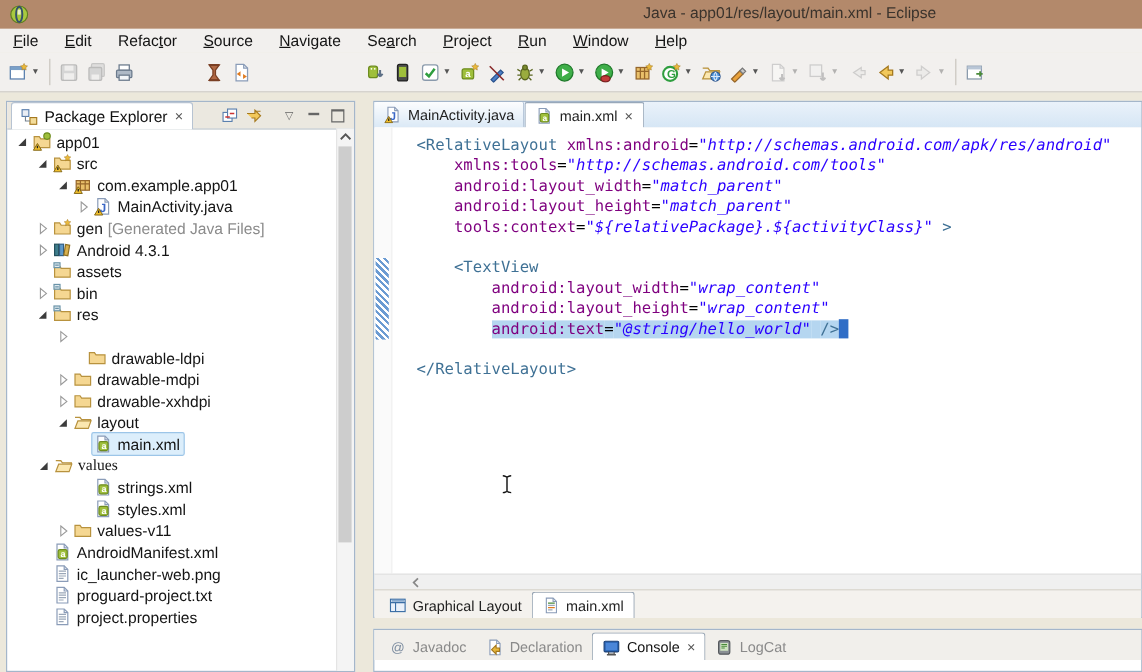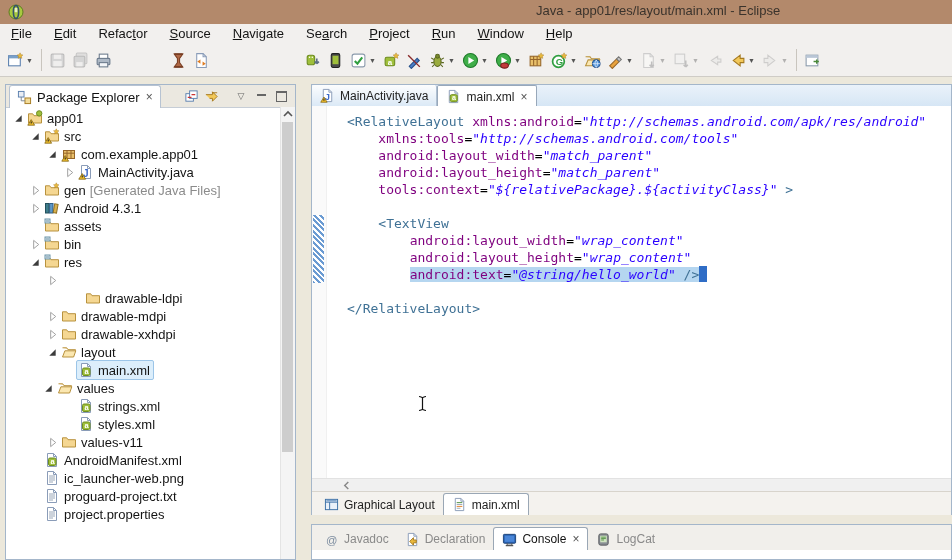--- a/index.html
+++ b/index.html
@@ -465,21 +465,21 @@
           <span>res</span>
         </span>
       </div>
       <div class="tree-row" style="padding-left: 40px;">
         <span class="tw">
           <svg viewBox="0 0 12 12" width="11" height="11">
             <path d="M4 1.5 9.5 6 4 10.5z" fill="#fff" stroke="#9a9a9a"></path>
           </svg>
         </span>
       </div>
-      <div class="tree-row" style="padding-left: 52px; margin-left: 12px;">
+      <div class="tree-row" style="padding-left: 52px;">
         <span class="tw"></span>
         <span class="row-inner">
           <svg viewBox="0 0 16 16" class="ti">
             <path d="M1.5 3.8h4.2l1.3 1.9h7.5V13H1.5z" fill="#F5D792" stroke="#B8923E"></path>
           </svg>
           <span>drawable-ldpi</span>
         </span>
       </div>
       <div class="tree-row" style="padding-left: 40px;">
         <span class="tw">
@@ -526,21 +526,21 @@
         <span class="row-inner">
           <svg viewBox="0 0 16 16" class="ti">
             <path d="M3.5 1.5h6l3 3v10h-9z" fill="#fff" stroke="#8A9CB8"></path>
             <path d="M9.5 1.5v3h3" fill="none" stroke="#8A9CB8"></path>
             <rect x="4.5" y="6" width="7.5" height="7.5" rx="1.5" fill="#9FBF3B" stroke="#6d8c1f"></rect>
             <text x="6.5" y="12.2" font-size="7.5" font-weight="bold" fill="#fff" font-family="Liberation Sans,sans-serif">a</text>
           </svg>
           <span>main.xml</span>
         </span>
       </div>
-      <div class="tree-row" style="padding-left: 36px;">
+      <div class="tree-row" style="padding-left: 24px; font-family: Liberation Serif, serif;">
         <span class="tw">
           <svg viewBox="0 0 12 12" width="11" height="11">
             <path d="M9.5 2.5v7h-7z" fill="#3c3c3c"></path>
           </svg>
         </span>
         <span class="row-inner">
           <svg viewBox="0 0 16 16" class="ti">
             <path d="M1.5 3.8h4.2l1.3 1.9h7.5v1.1" fill="#F5D792" stroke="#B8923E"></path>
             <path d="M3.9 6.8h10.9l-2.2 6.2H1.5z" fill="#FBE7B0" stroke="#B8923E"></path>
           </svg>

